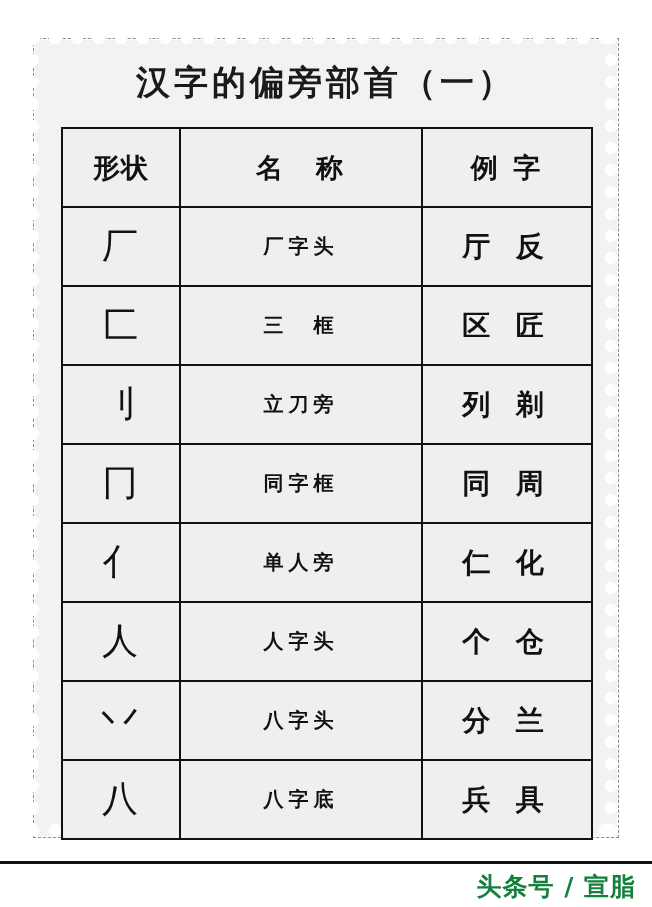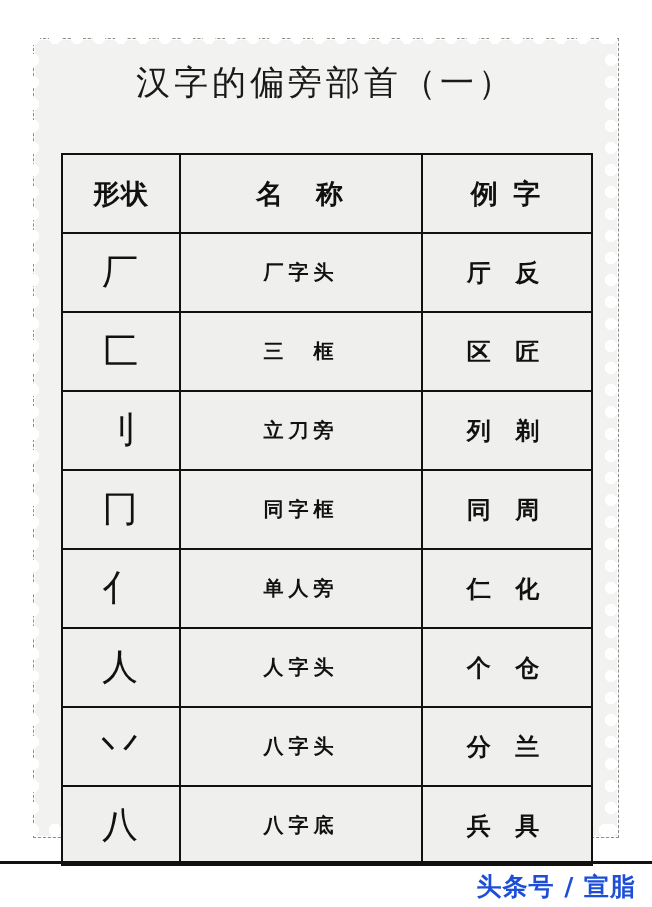--- a/index.html
+++ b/index.html
@@ -46,35 +46,34 @@
   }
 
   .card-title {
     position: absolute;
     left: 0;
     right: 0;
     top: 22px;
     text-align: center;
     font-family: "DejaVu Serif", "Liberation Serif", serif;
     font-size: 34px;
-    font-weight: 400;
+    font-weight: 700;
     letter-spacing: 4px;
     color: #1a1a1a;
   }
 
   
   .radical-table {
     position: absolute;
     left: 28px;
     top: 89px;
     width: 530px;
     border-collapse: collapse;
     table-layout: fixed;
     background: #efefed;
-    margin-top: 26px;
   }
   .radical-table td {
     border: 2px solid #111111;
     height: 77px;
     text-align: center;
     vertical-align: middle;
     font-family: "DejaVu Serif", "Liberation Serif", serif;
     color: #111111;
     padding: 0;
   }
@@ -93,42 +92,42 @@
     font-size: 36px;
     font-weight: 500;
     letter-spacing: 2px;
   }
   .name-cell {
     font-size: 20px;
     font-weight: 600;
     letter-spacing: 5px;
   }
   .sample-cell {
-    font-size: 24px;
+    font-size: 28px;
     font-weight: 600;
     letter-spacing: 8px;
   }
 
   
   .footer-rule {
     position: absolute;
     left: 0;
     right: 0;
     top: 861px;
     height: 3px;
     background: #111111;
   }
   .footer-credit {
     position: absolute;
     right: 16px;
     top: 870px;
     font-family: "DejaVu Sans", "Liberation Sans", sans-serif;
     font-size: 25px;
     font-weight: 700;
-    color: #1d4ed8;
+    color: #15803d;
     letter-spacing: 1px;
   }
 </style>
 </head>
 <body>
 
 <div class="card-wrap">
   <div class="stamp"></div>
   <div class="perf"></div>
 

